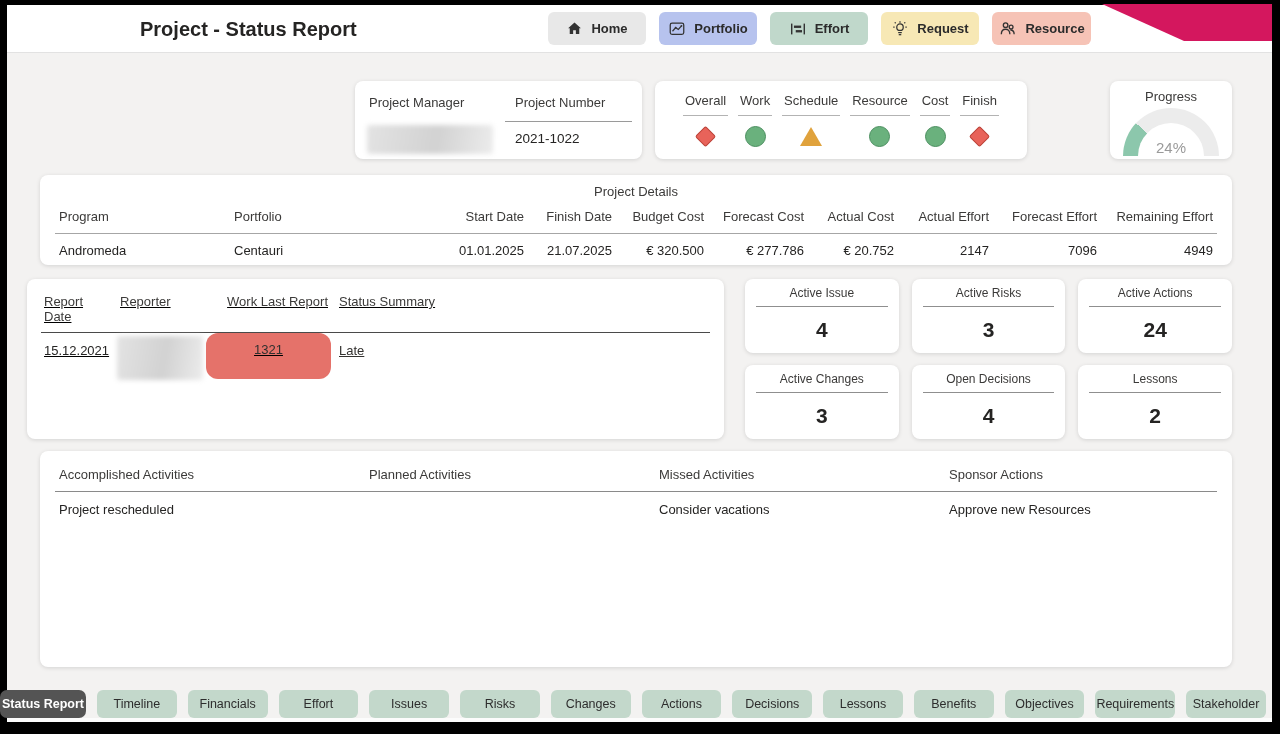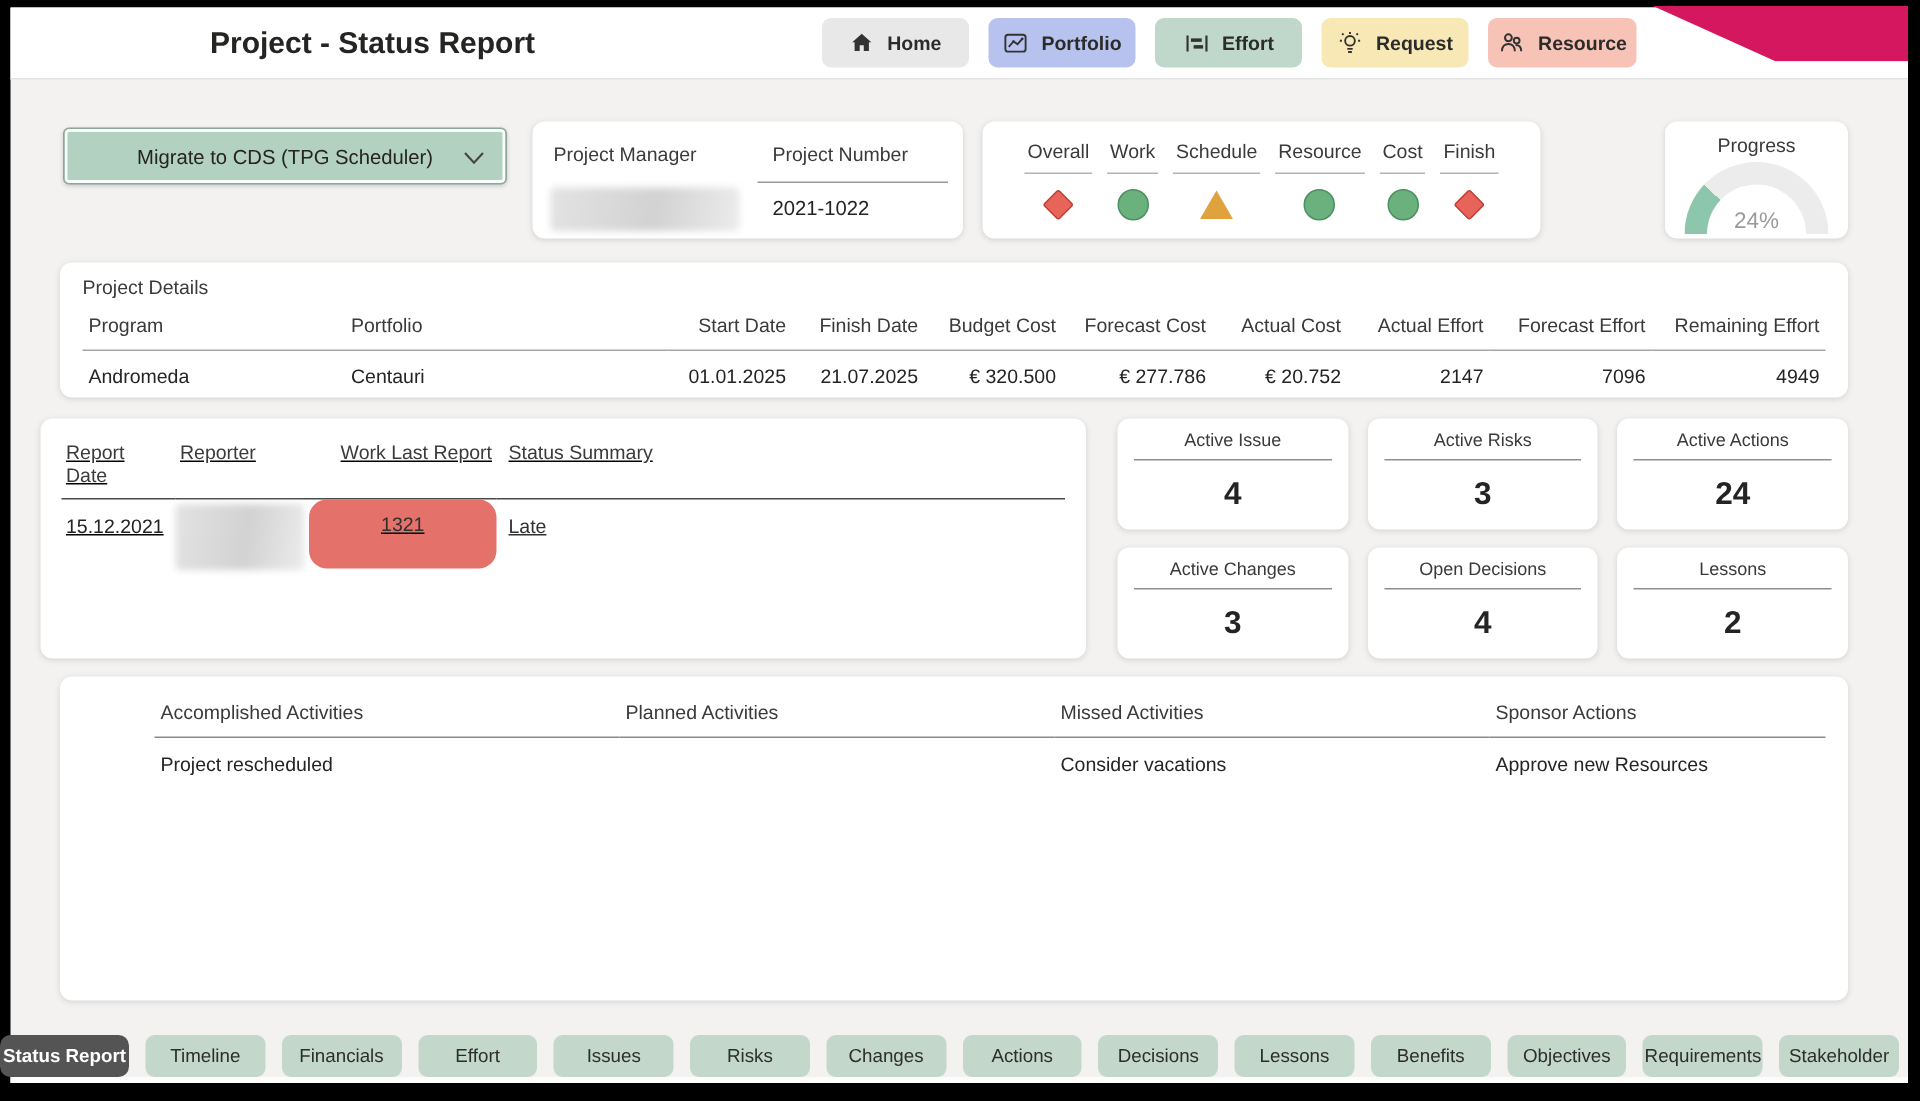--- a/index.html
+++ b/index.html
@@ -41,21 +41,21 @@
   
   .progress-card { left:1103px; top:76px; width:122px; height:78px; text-align:center; }
   .progress-title { font-size:13px; color:#3b3a39; margin-top:8px; }
   .gauge { position:relative; width:96px; height:48px; margin:4px auto 0 auto; overflow:hidden; }
   .gauge .arc { position:absolute; left:0; top:0; width:96px; height:96px; border-radius:50%; }
   .gauge .hole { position:absolute; left:15px; top:15px; width:66px; height:66px; border-radius:50%; background:#fff; }
   .gauge .pct { position:absolute; left:0; right:0; bottom:0; font-size:15px; color:#9a9a9a; }
 
   
   .details-card { left:33px; top:170px; width:1192px; height:90px; padding:0 15px; }
-  .details-title { font-size:13px; color:#3b3a39; padding-top:9px; }
+  .details-title { text-align:center; font-size:13px; color:#3b3a39; padding-top:9px; }
   .details-grid { display:grid; grid-template-columns:175px 215px 83px 88px 92px 100px 90px 95px 108px 116px; font-size:13px; color:#3b3a39; }
   .details-grid .h { padding:10px 4px 9px 4px; border-bottom:1px solid #a6a6a6; }
   .details-grid .v { padding:9px 4px; color:#252423; }
   .ta-r { text-align:right; }
 
   
   .report-card { left:20px; top:274px; width:697px; height:160px; padding:0 14px;text-decoration:underline; }
   .report-grid { display:grid; grid-template-columns:76px 89px 125px auto; font-size:13px; color:#3b3a39; }
   .report-grid .h { padding:15px 3px 8px 3px; border-bottom:1.5px solid #4a4a4a; }
   .report-cell { position:relative; }
@@ -65,21 +65,21 @@
   .late-link { display:inline-block; margin:10px 4px; color:#33312f; text-decoration:underline; cursor:pointer; }
 
   
   .kpi-wrap { position:absolute; left:738px; top:274px; width:487px; height:160px; display:grid; grid-template-columns:repeat(3,1fr); grid-template-rows:74px 74px; gap:12px 13px; }
   .kpi { background:#fff; border-radius:8px; box-shadow:0 1px 4px rgba(0,0,0,.13); text-align:center; }
   .kpi-label { font-size:12px; color:#3b3a39; padding:7px 0 6px 0; border-bottom:1px solid #8f8f8f; margin:0 11px; }
   .kpi-value { font-size:21px; font-weight:700; color:#252423; margin-top:11px; }
 
   
   .act-card { left:33px; top:446px; width:1192px; height:216px; padding:0 15px; }
-  .act-grid { display:grid; grid-template-columns:310px 290px 290px auto; font-size:13px;margin-left:48px; }
+  .act-grid { display:grid; grid-template-columns:310px 290px 290px auto; font-size:13px; }
   .act-grid .h { color:#3b3a39; padding:16px 4px 9px 4px; border-bottom:1px solid #8a8a8a; }
   .act-grid .v { color:#252423; padding:10px 4px; }
 
   
   .tabbar { position:absolute; left:0; top:690px; width:1266px; height:28px; display:flex; gap:11px; z-index:4; }
   .tab { flex:1; background:#c3d8cb; border-radius:6px; font-size:12.5px; color:#2d2d2d; display:flex; align-items:center; justify-content:center; cursor:pointer; white-space:nowrap; }
   .tab.active { flex:none; width:86px; background:#545454; color:#fff; border-radius:7px; font-weight:600; }
   .frame-bottom-strip { position:absolute; left:0; bottom:0; width:100%; height:4px; background:#fcfcfc; }
 
   .icon { display:inline-flex; }
@@ -148,28 +148,20 @@
               <circle cx="8" cy="6.5" r="2.4"></circle>
               <path d="M3.5 16 C3.5 12.5 5.5 10.8 8 10.8 C10.5 10.8 12.5 12.5 12.5 16"></path>
               <circle cx="13.8" cy="8.5" r="2"></circle>
               <path d="M13 11.6 C15.5 11.6 17 13.3 17 16"></path>
             </svg>
         </span>
         <span>Resource</span>
       </div>
     </div>
 
-    <div class="dropdown">
-      <span>Migrate to CDS (TPG Scheduler)</span>
-      <span class="chev icon">
-        <svg width="14" height="9" viewBox="0 0 14 9" fill="none" stroke="#444" stroke-width="1.4">
-            <polyline points="1,1 7,7.5 13,1"></polyline>
-          </svg>
-      </span>
-    </div>
 
     <div class="card mgr-card">
       <div class="mgr-label" style="left:14px;">Project Manager</div>
       <div class="mgr-label" style="left:160px;">Project Number</div>
       <div class="mgr-divider"></div>
       <div class="redact mgr-redact"></div>
       <div class="mgr-number">2021-1022</div>
     </div>
 
     <div class="card status-card">

